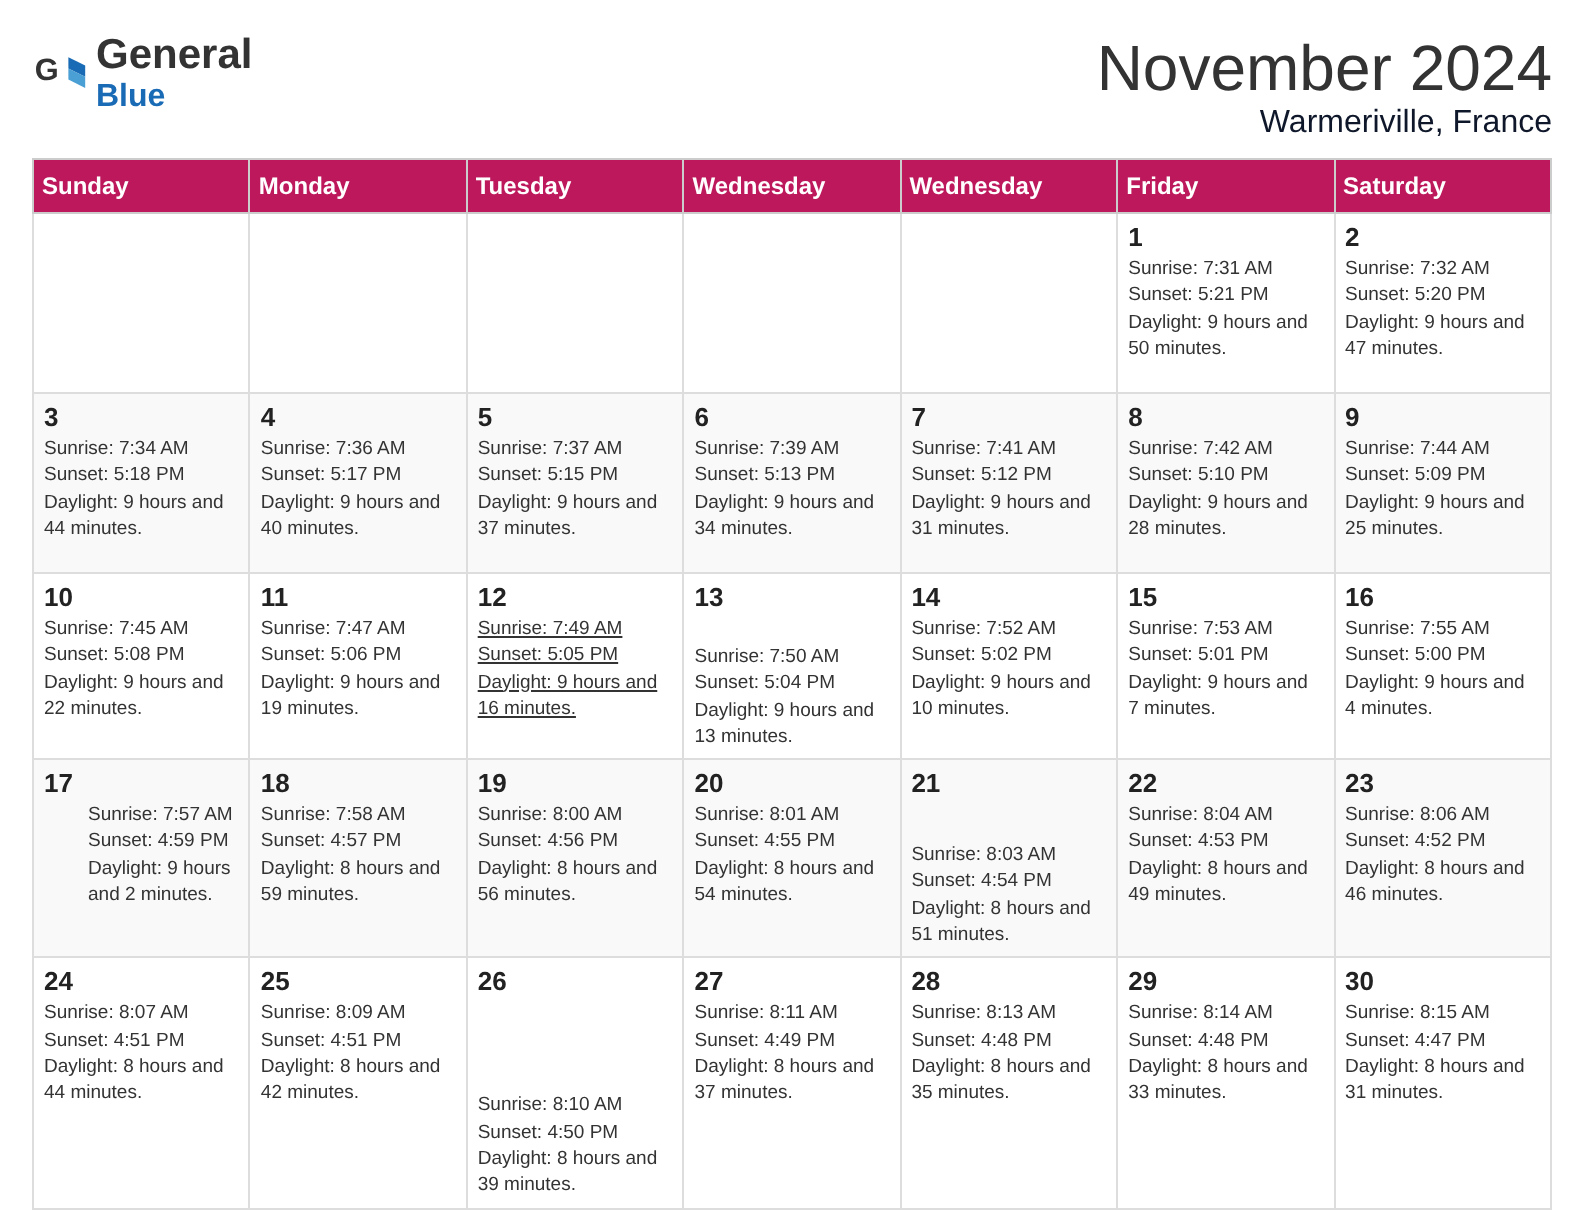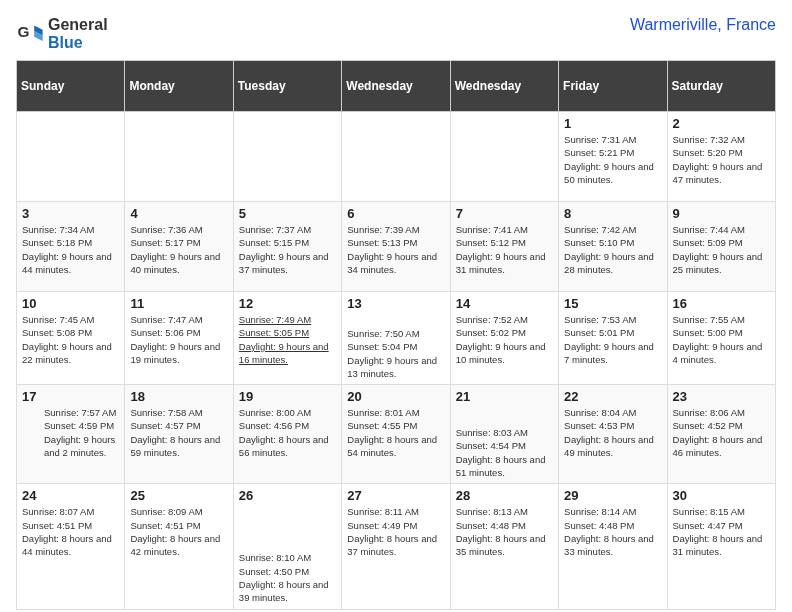--- a/index.html
+++ b/index.html
@@ -28,33 +28,33 @@
     .title-block {
       text-align: right;
     }
     .month-title {
       font-size: 32px;
       font-weight: normal;
       color: #333;
     }
     .location-title {
       font-size: 16px;
-      color: #1d4ed8;
+      color: #0f172a;
     }
     table {
       width: 100%;
       border-collapse: collapse;
       table-layout: fixed;
     }
     thead tr th {
-      background-color: #404040;
+      background-color: #be185d;
       color: #fff;
       font-size: 12px;
       font-weight: bold;
-      padding: 18px 4px;
+      padding: 6px 4px;
       text-align: left;
       border: 1px solid #ccc;
     }
     tbody tr td {
       vertical-align: top;
       border: 1px solid #ddd;
       padding: 4px 5px;
       font-size: 10px;
       color: #333;
       height: 90px;
@@ -84,26 +84,27 @@
 
 <div class="header-section">
   <div class="logo">
     <svg class="logo-icon" viewBox="0 0 40 40">
       <text x="2" y="24" font-size="22" font-weight="bold" fill="#333">G</text>
       <polygon points="26,8 38,14 38,22 26,16" fill="#1a6bb5"></polygon>
       <polygon points="26,16 38,22 38,30 26,24" fill="#4a9fd4"></polygon>
     </svg>
     <div>
       <div>
-        <span style="color:#333;font-weight:bold;font-size:16px;">General</span><br>
+        <span style="color:#333;font-weight:bold;font-size:21px;">General</span><br>
         <span style="color:#1a6bb5;font-weight:bold;font-size:16px;">Blue</span>
       </div>
     </div>
   </div>
   <div class="title-block">
+    <div class="month-title">November 2024</div>
     <div class="location-title">Warmeriville, France</div>
   </div>
 </div>
 
 <table>
   <thead>
     <tr>
       <th>Sunday</th>
       <th>Monday</th>
       <th>Tuesday</th>

